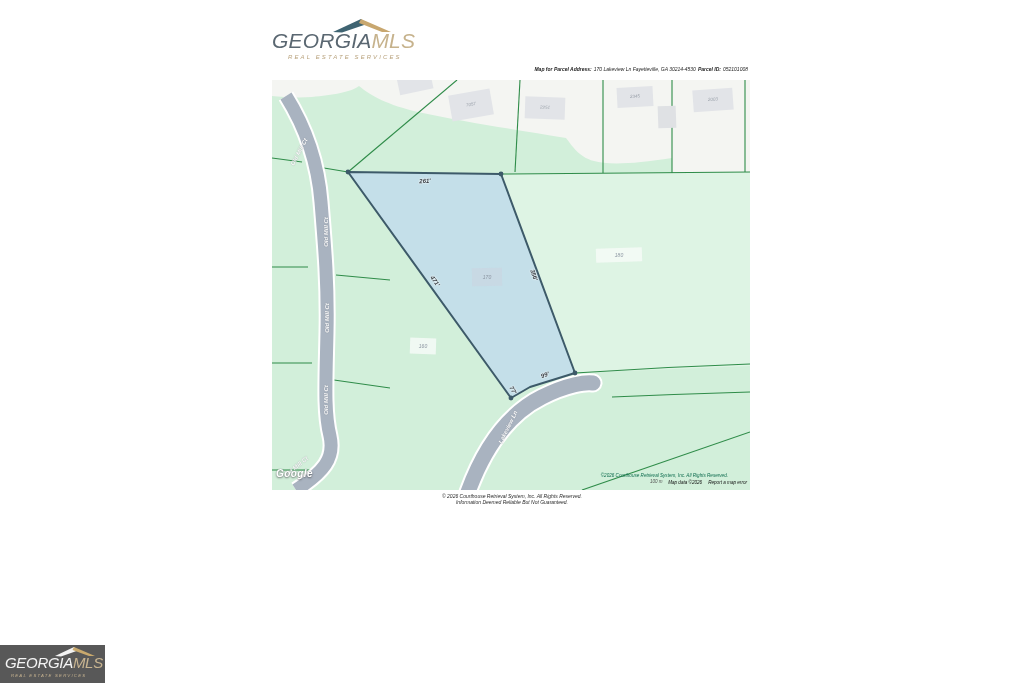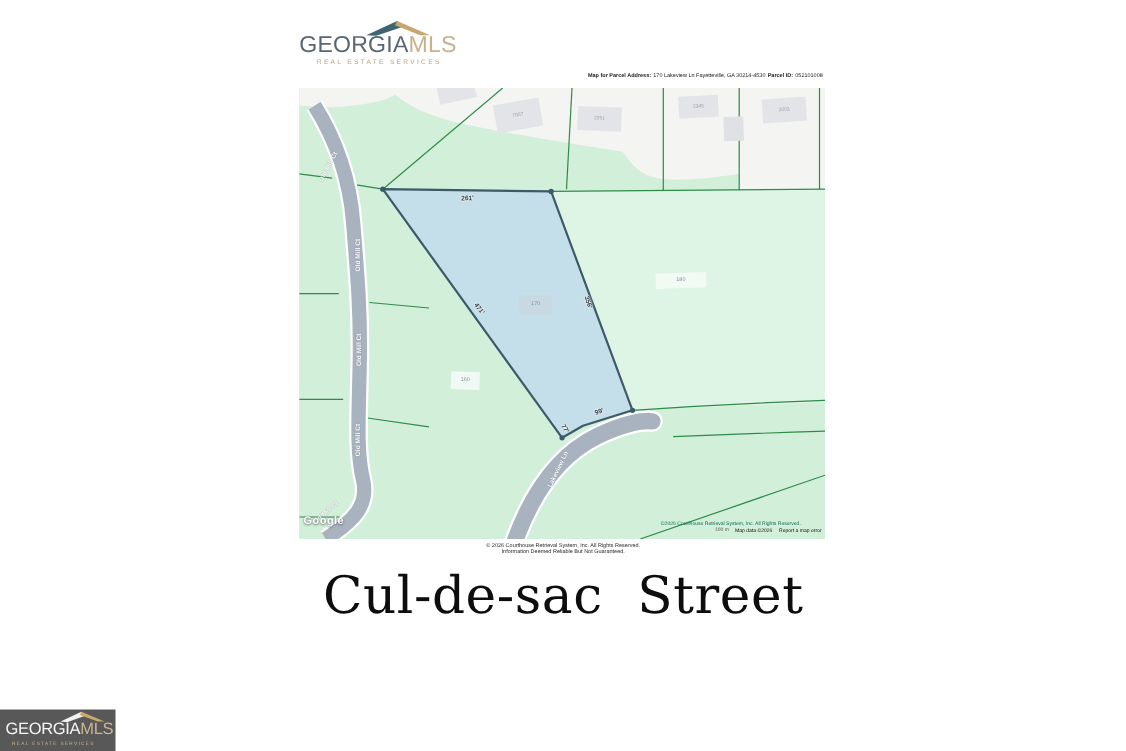--- a/index.html
+++ b/index.html
@@ -1,17 +1,17 @@
 <!DOCTYPE html>
 <html><head>
 <meta charset="utf-8">
 <style>
   html,body{margin:0;padding:0;background:#fff;width:1024px;height:683px;overflow:hidden;
     font-family:"Liberation Sans", sans-serif;}
-  .page{position:relative;width:1024px;height:683px;background:#fff;}
+  .page{position:relative;width:1024px;height:683px;background:#fff;font-style:italic;}
 
   
   .top-logo{position:absolute;left:272px;top:18px;width:140px;height:46px;}
   .top-logo .roof{position:absolute;left:60px;top:0;}
   .top-logo .brandrow{position:absolute;left:0;top:11px;font-size:21px;letter-spacing:.2px;white-space:nowrap;}
   .top-logo .b1{color:#5a6771;font-weight:500;}
   .top-logo .b2{color:#c6b28c;font-weight:500;}
   .top-logo .tagline{position:absolute;left:16px;top:36px;font-size:6px;letter-spacing:2.1px;color:#b9a37e;white-space:nowrap;}
 
   
@@ -159,21 +159,20 @@
     <div class="credit2">
       <span>Map data ©2026</span><span class="lnk">Report a map error</span>
     </div>
   </div>
 
   <div class="disclaimer">
     <div>© 2026 Courthouse Retrieval System, Inc. All Rights Reserved.</div>
     <div>Information Deemed Reliable But Not Guaranteed.</div>
   </div>
 
-  <div class="caption">Cul-de-sac Street</div>
 
   <div class="badge">
     <svg class="roof" width="42" height="11" viewBox="0 0 42 11">
       <polygon points="1,10 20,1 24,4.5 7,10.5" fill="#f2f2f2"></polygon>
       <polygon points="20,1 41,10 35,10 18.5,4" fill="#c9a96d"></polygon>
     </svg>
     <div class="brandrow">
       <span class="b1">GEORGIA</span><span class="b2">MLS</span>
     </div>
     <div class="tagline">REAL ESTATE SERVICES</div>

